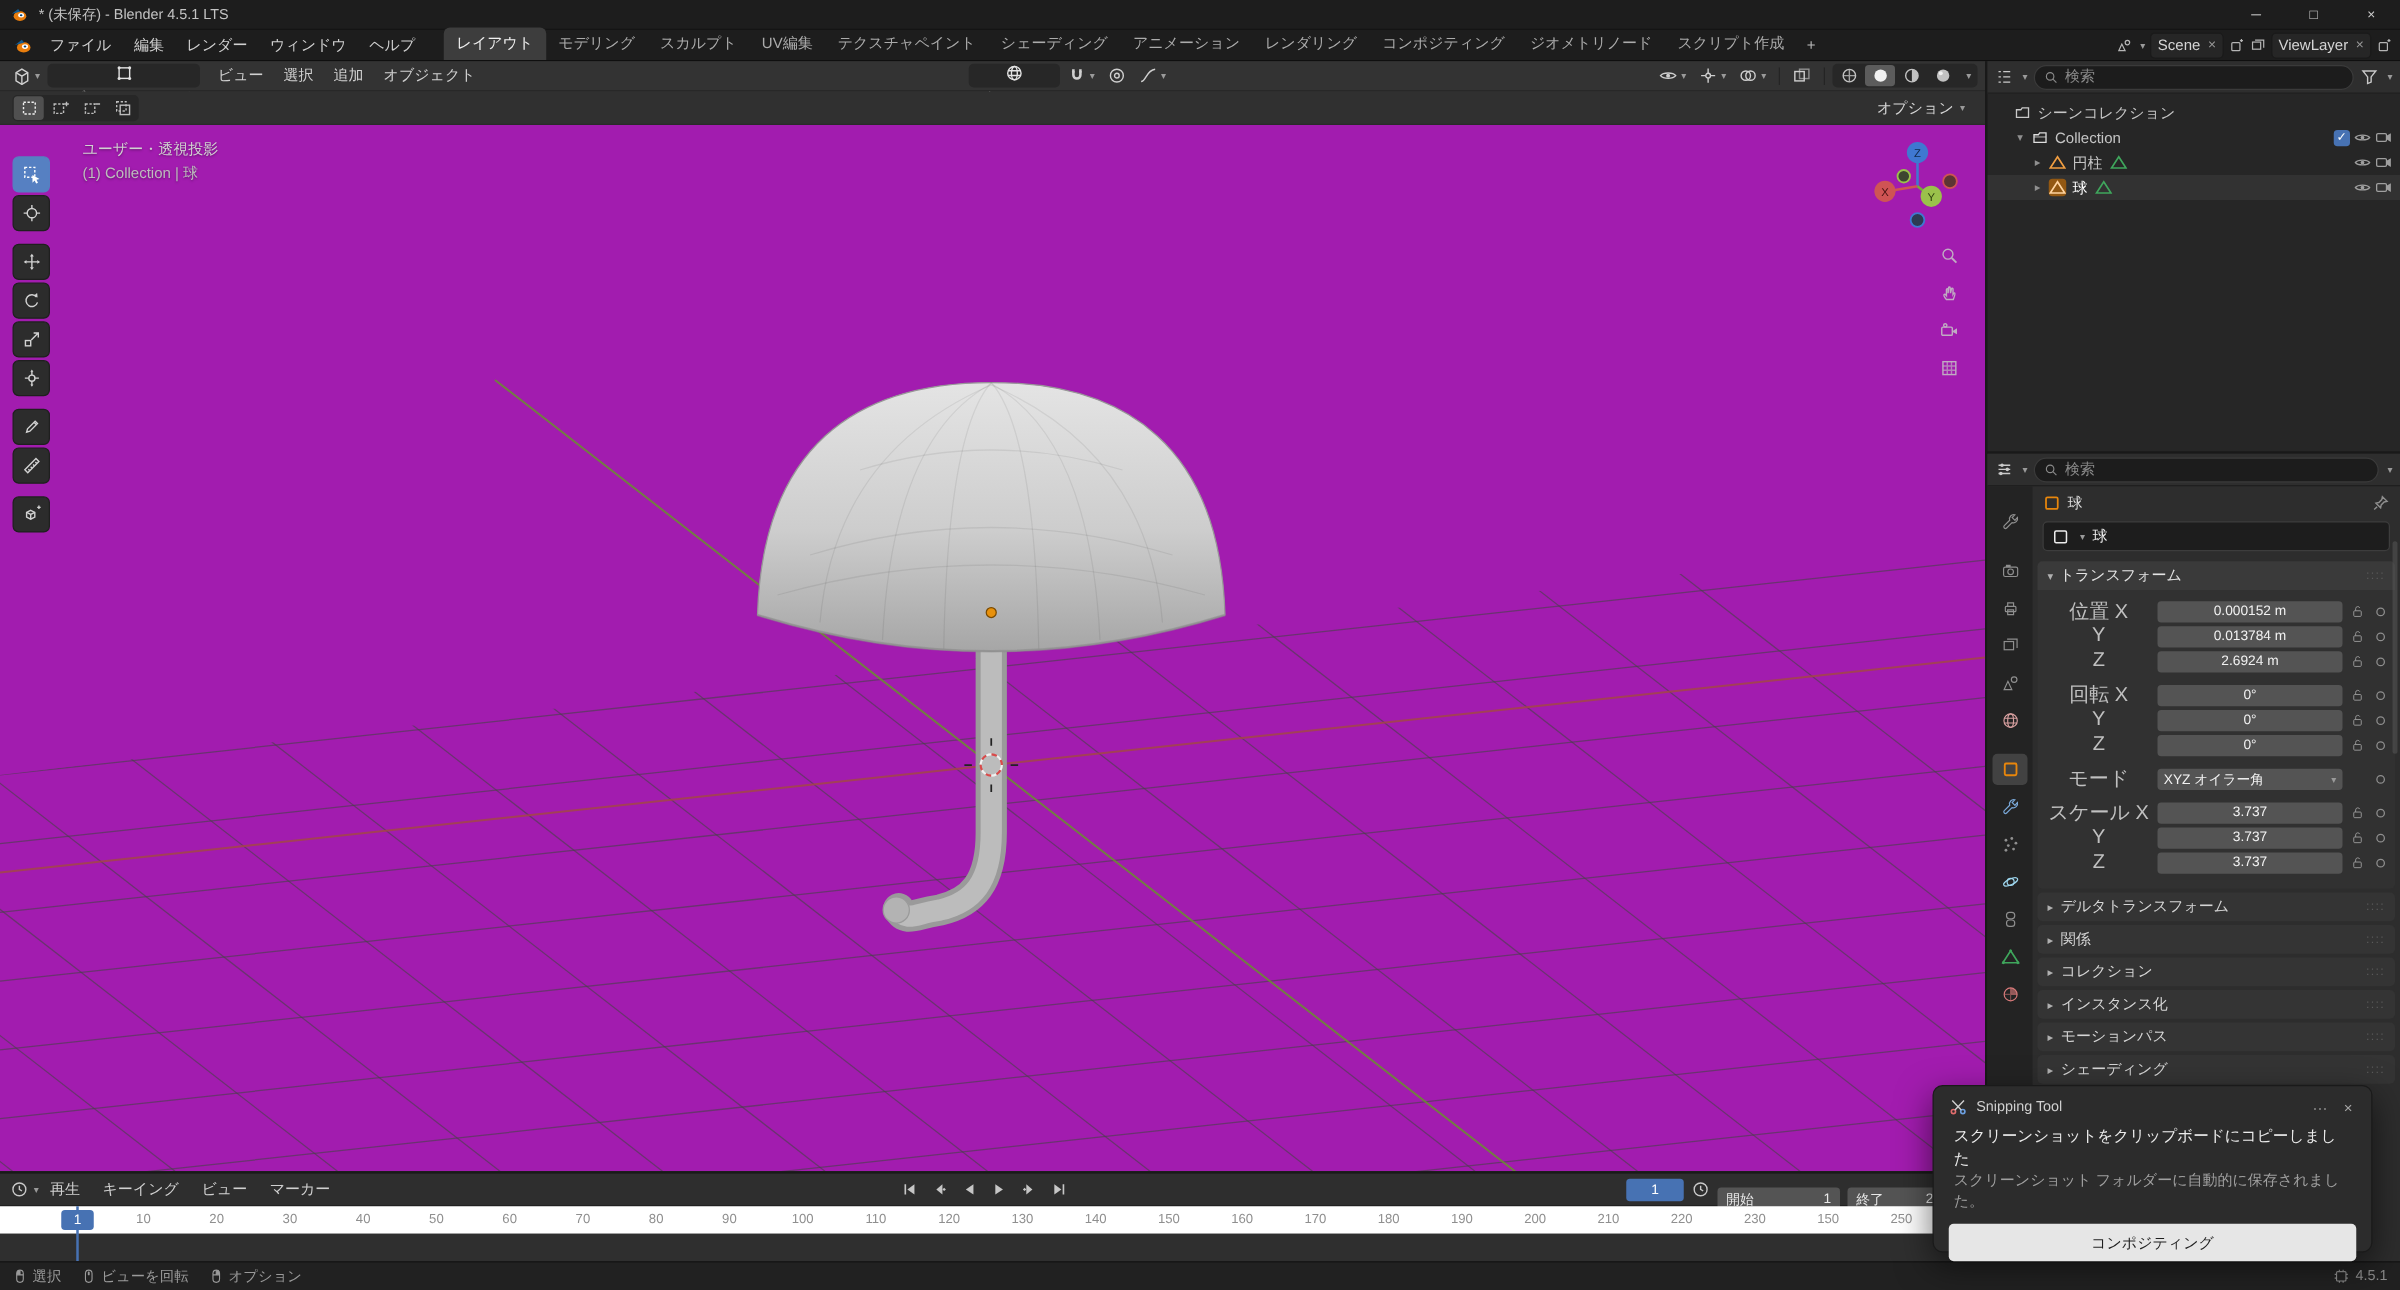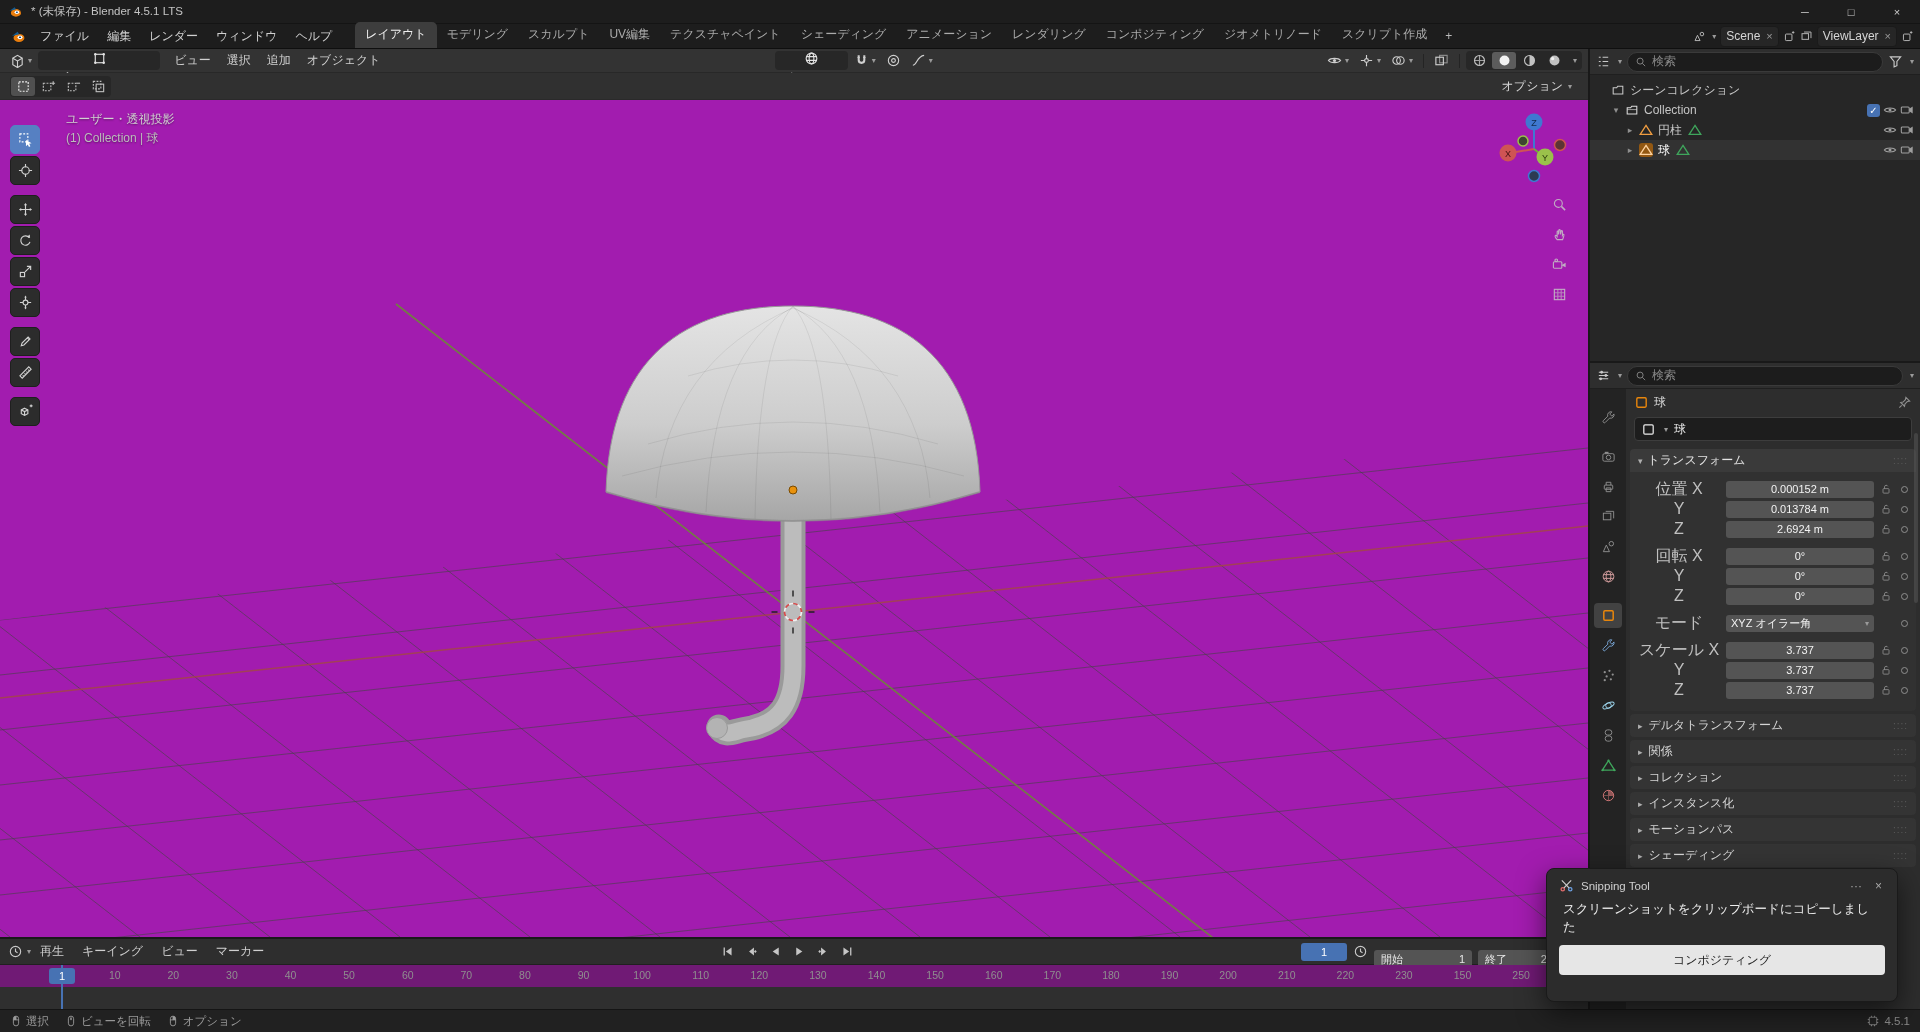--- a/index.html
+++ b/index.html
@@ -132,21 +132,21 @@
              padding:0 6px;box-sizing:border-box;}
   .tl-menus{display:flex;align-items:center;}
   .playback{display:flex;align-items:center;gap:2px;}
   .pb-btn{width:22px;height:18px;display:flex;align-items:center;justify-content:center;color:#c6c6c6;border-radius:3px;}
   .pb-btn svg{width:13px;height:13px;}
   .tl-fields{display:flex;align-items:center;gap:6px;margin-right:16px;}
   .frame-field{width:46px;height:18px;background:#4772b3;border-radius:3px;color:#fff;display:flex;
                align-items:center;justify-content:center;font-size:11px;}
   .range-field{height:18px;background:#545454;border-radius:3px;color:#e8e8e8;font-size:11px;display:flex;
                align-items:center;justify-content:space-between;padding:0 7px;margin-top:15px;}
-  .ruler{position:absolute;left:0;top:26px;width:100%;height:22px;background:#701a75;border-bottom:1px solid #222;}
+  .ruler{position:absolute;left:0;top:26px;width:100%;height:22px;background:#ffffff;border-bottom:1px solid #222;}
   .tick{position:absolute;top:4px;transform:translateX(-50%);font-size:10.5px;color:#8f8f8f;}
   .tl-content{position:absolute;left:0;top:48px;width:100%;bottom:0;background:#2f2f2f;}
   .cf-line{position:absolute;left:61px;top:26px;bottom:0;width:2px;background:#4772b3;}
   .cf-badge{position:absolute;left:49px;top:29px;width:26px;height:16px;background:#4772b3;border-radius:3px;
             color:#fff;font-size:11px;display:flex;align-items:center;justify-content:center;}
 
   
   .statusbar{position:absolute;left:0;top:1009px;width:1920px;height:23px;background:#212121;border-top:1px solid #151515;
              display:flex;align-items:center;padding:0 10px;gap:16px;box-sizing:border-box;color:#9a9a9a;font-size:11.5px;}
   .hint{display:flex;align-items:center;gap:4px;}
@@ -1206,17 +1206,18 @@
             <path d="M5.3 10.6L13 2.5M10.7 10.6L3 2.5" stroke="#cfcfcf" stroke-width="1.2"></path>
           </svg>
         </span>
       <span>Snipping Tool</span>
       <span class="spacer"></span>
       <span class="th-btn">···</span>
       <span class="th-btn">×</span>
     </div>
     <div class="toast-body">
       <div class="toast-title">スクリーンショットをクリップボードにコピーしました</div>
+      <div class="toast-sub">スクリーンショット フォルダーに自動的に保存されました。</div>
     </div>
     <div class="toast-action">コンポジティング</div>
   </div>
 
 </div>
 
 </body></html>

